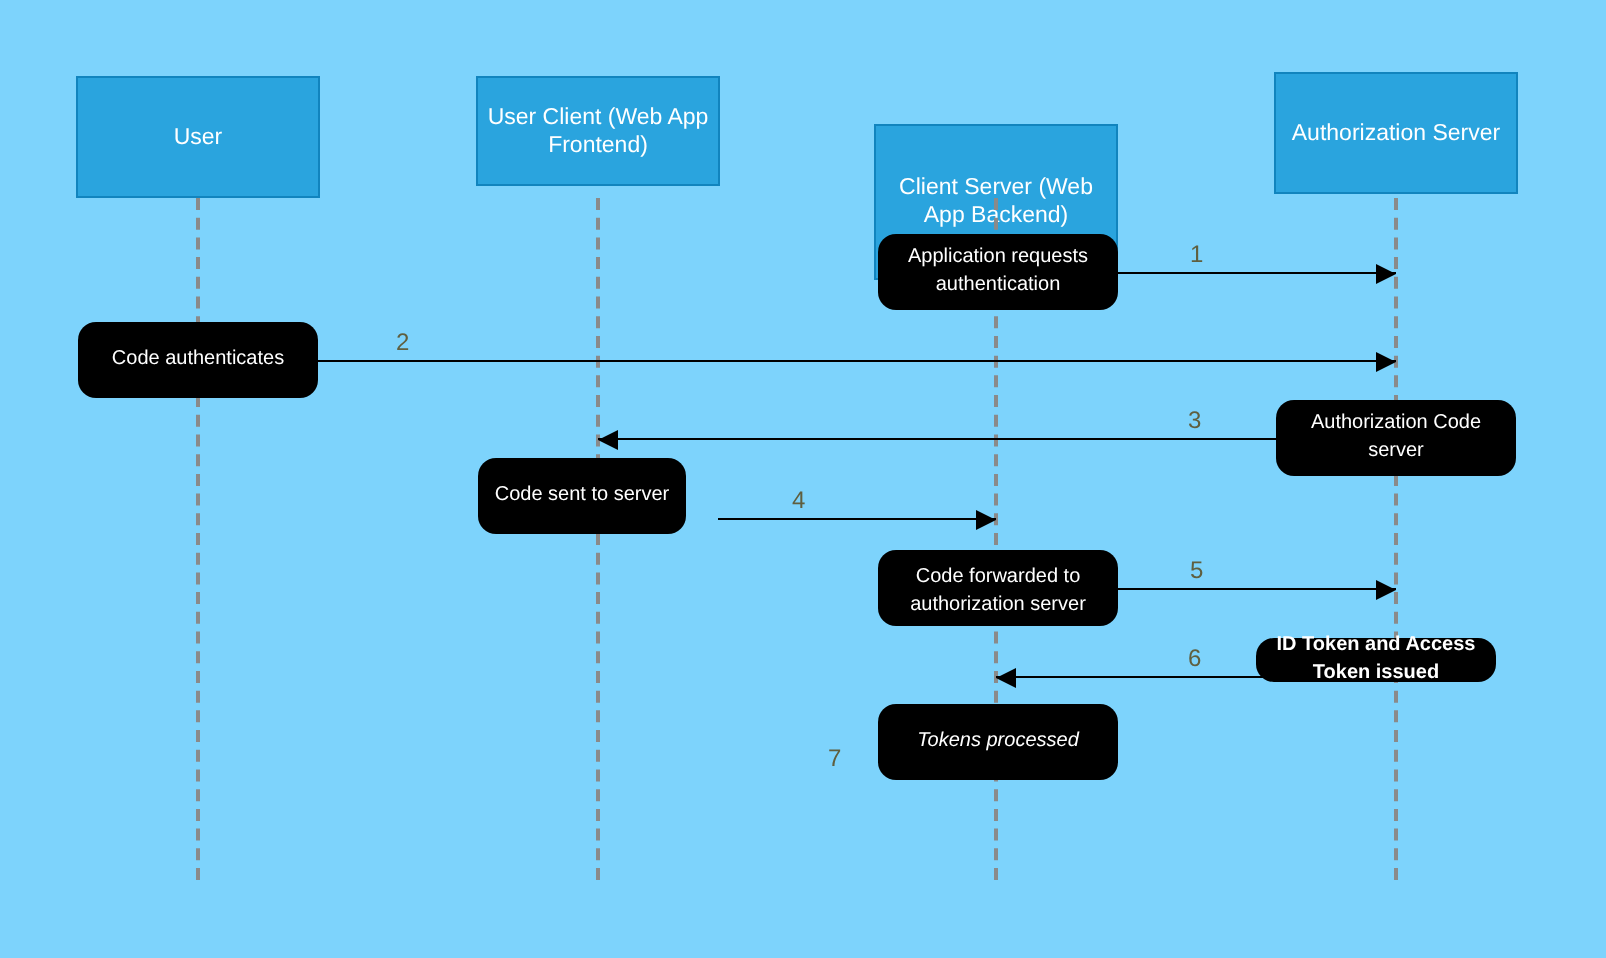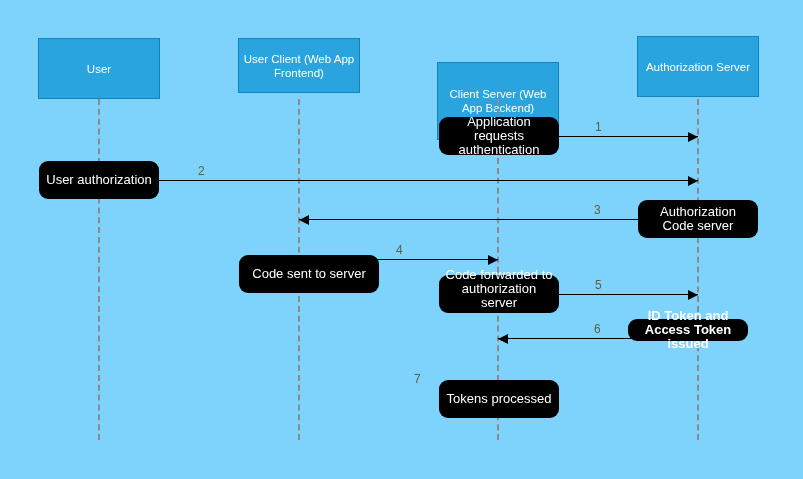--- a/index.html
+++ b/index.html
@@ -45,21 +45,21 @@
     border-left:2px dashed #8a8a8a;
     top:99px;
     height:341px;
   }
   
   .msg-box{
     position:absolute;
     background:#000000;
     border-radius:9px;
     color:#ffffff;
-    font-size:13px;
+    font-size:10px;
     line-height:14px;
     display:flex;
     align-items:center;
     justify-content:center;
     text-align:center;
     box-sizing:border-box;
     padding:3px 6px;
     z-index:4;
   }
   .msg-text{display:block;width:100%;text-align:center;}
@@ -123,44 +123,44 @@
       <div class="arrow-line" style="left: 559px; top: 136px; width: 139px;"></div>
       <div class="arrow-head right" style="top: 132px; left: 688px;"></div>
       <div class="seq-num" style="left: 595px; top: 121px;">1</div>
       <div class="msg-box" style="left: 439px; top: 117px; width: 120px; height: 38px;">
         <span class="msg-text">Application requests authentication</span>
       </div>
       <div class="arrow-line" style="left: 159px; top: 180px; width: 539px;"></div>
       <div class="arrow-head right" style="top: 176px; left: 688px;"></div>
       <div class="seq-num" style="left: 198px; top: 165px;">2</div>
       <div class="msg-box" style="left: 39px; top: 161px; width: 120px; height: 38px;">
-        <span class="msg-text">User authorization</span>
+        <span class="msg-text">Code authenticates</span>
       </div>
       <div class="arrow-line" style="left: 299px; top: 219px; width: 339px;"></div>
       <div class="arrow-head left" style="top: 215px; left: 299px;"></div>
       <div class="seq-num" style="left: 594px; top: 204px;">3</div>
       <div class="msg-box" style="left: 638px; top: 200px; width: 120px; height: 38px;">
         <span class="msg-text">Authorization Code server</span>
       </div>
       <div class="arrow-line" style="left: 359px; top: 259px; width: 139px;"></div>
       <div class="arrow-head right" style="top: 255px; left: 488px;"></div>
       <div class="seq-num" style="left: 396px; top: 244px;">4</div>
-      <div class="msg-box" style="left: 239px; top: 255px; width: 140px; height: 38px;">
+      <div class="msg-box" style="left: 239px; top: 229px; width: 104px; height: 38px;">
         <span class="msg-text">Code sent to server</span>
       </div>
       <div class="arrow-line" style="left: 559px; top: 294px; width: 139px;"></div>
       <div class="arrow-head right" style="top: 290px; left: 688px;"></div>
       <div class="seq-num" style="left: 595px; top: 279px;">5</div>
       <div class="msg-box" style="left: 439px; top: 275px; width: 120px; height: 38px; align-items: flex-end;">
         <span class="msg-text">Code forwarded to authorization server</span>
       </div>
       <div class="arrow-line" style="left: 498px; top: 338px; width: 140px;"></div>
       <div class="arrow-head left" style="top: 334px; left: 498px;"></div>
       <div class="seq-num" style="left: 594px; top: 323px;">6</div>
       <div class="msg-box" style="left: 628px; top: 319px; width: 120px; height: 22px; font-weight: bold;">
         <span class="msg-text">ID Token and Access Token issued</span>
       </div>
       <div class="seq-num" style="left: 414px; top: 373px;">7</div>
-      <div class="msg-box" style="left: 439px; top: 380px; width: 120px; height: 38px;">
+      <div class="msg-box" style="left: 439px; top: 352px; width: 120px; height: 38px; font-style: italic;">
         <span class="msg-text">Tokens processed</span>
       </div>
     </div>
 </div>
 
 </body></html>

